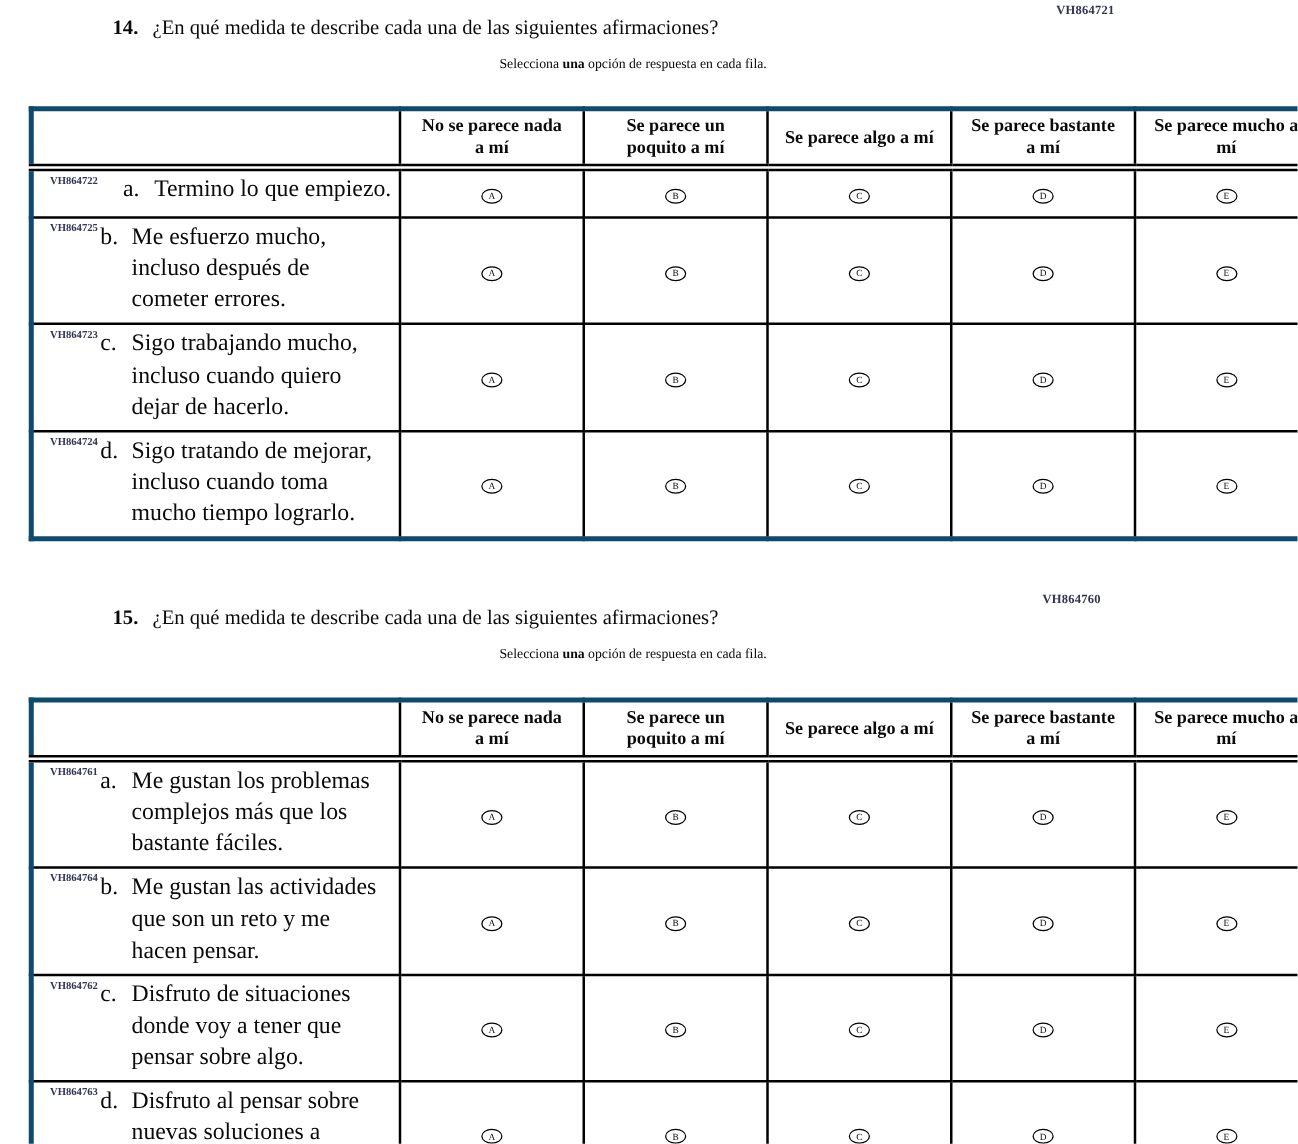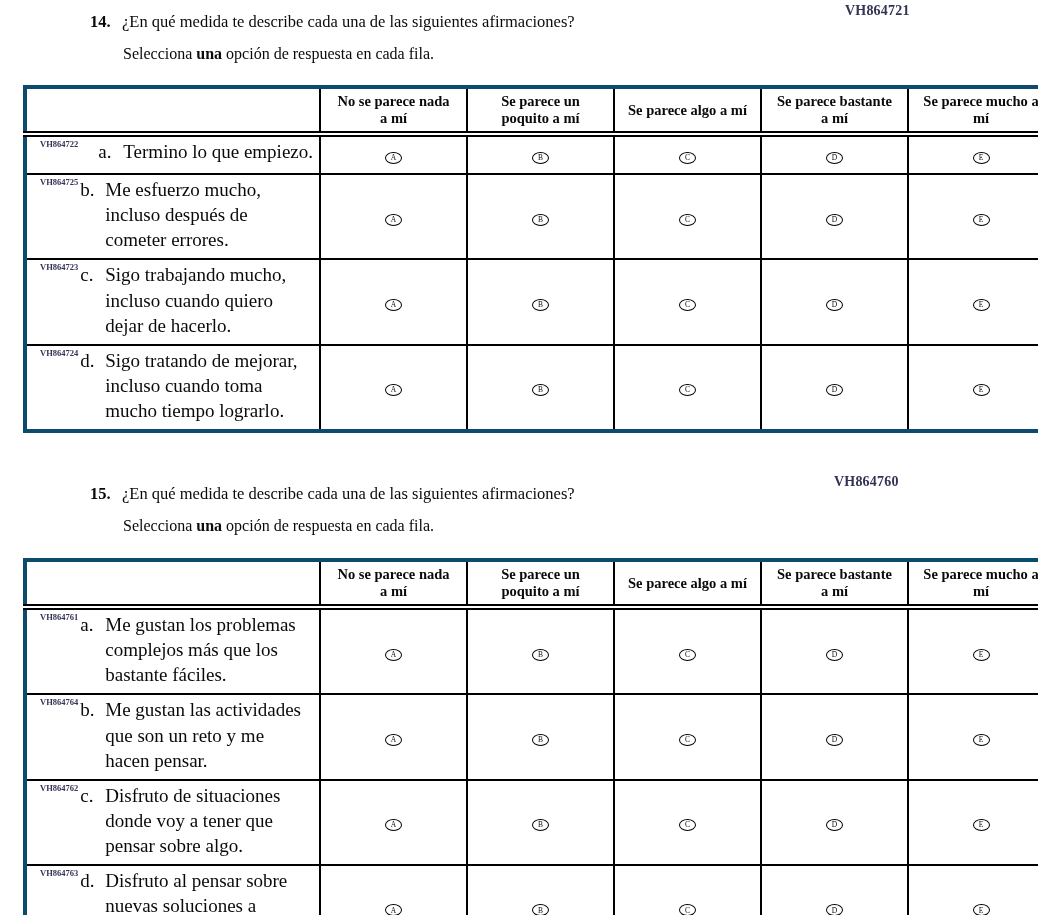--- a/index.html
+++ b/index.html
@@ -8,35 +8,35 @@
     position:relative;
     width:1038px; height:915px;
     font-family:"Liberation Serif", serif;
     color:#0a0a0a;
     overflow:hidden;
   }
 
   
   .item-id {
     position:absolute;
-    font-size:14px; font-weight:bold;
+    font-size:10px; font-weight:bold;
     color:#333355;
     letter-spacing:.2px;
   }
   #qid-14 { left:845px; top:3px; }
   #qid-15 { left:834px; top:474px; }
 
   .question { position:absolute; left:90px; width:800px; }
   #q14 { top:12px; }
   #q15 { top:484px; }
 
   .q-line { font-size:16.5px; }
   .q-num { font-weight:bold; display:inline-block; min-width:28px; }
   .q-prompt { margin-left:4px; }
-  .q-instr { margin:13px 0 0 33px; font-size:16px; }
+  .q-instr { margin:13px 0 0 33px; font-size:11px;text-align:center; }
   .q-instr b { font-weight:bold; }
 
   
   table.matrix {
     position:absolute; left:11px;
     width:1031px;
     border-collapse:collapse; table-layout:fixed;
     border:4px solid #0c4a6e;
     margin-left:12px;
   }

